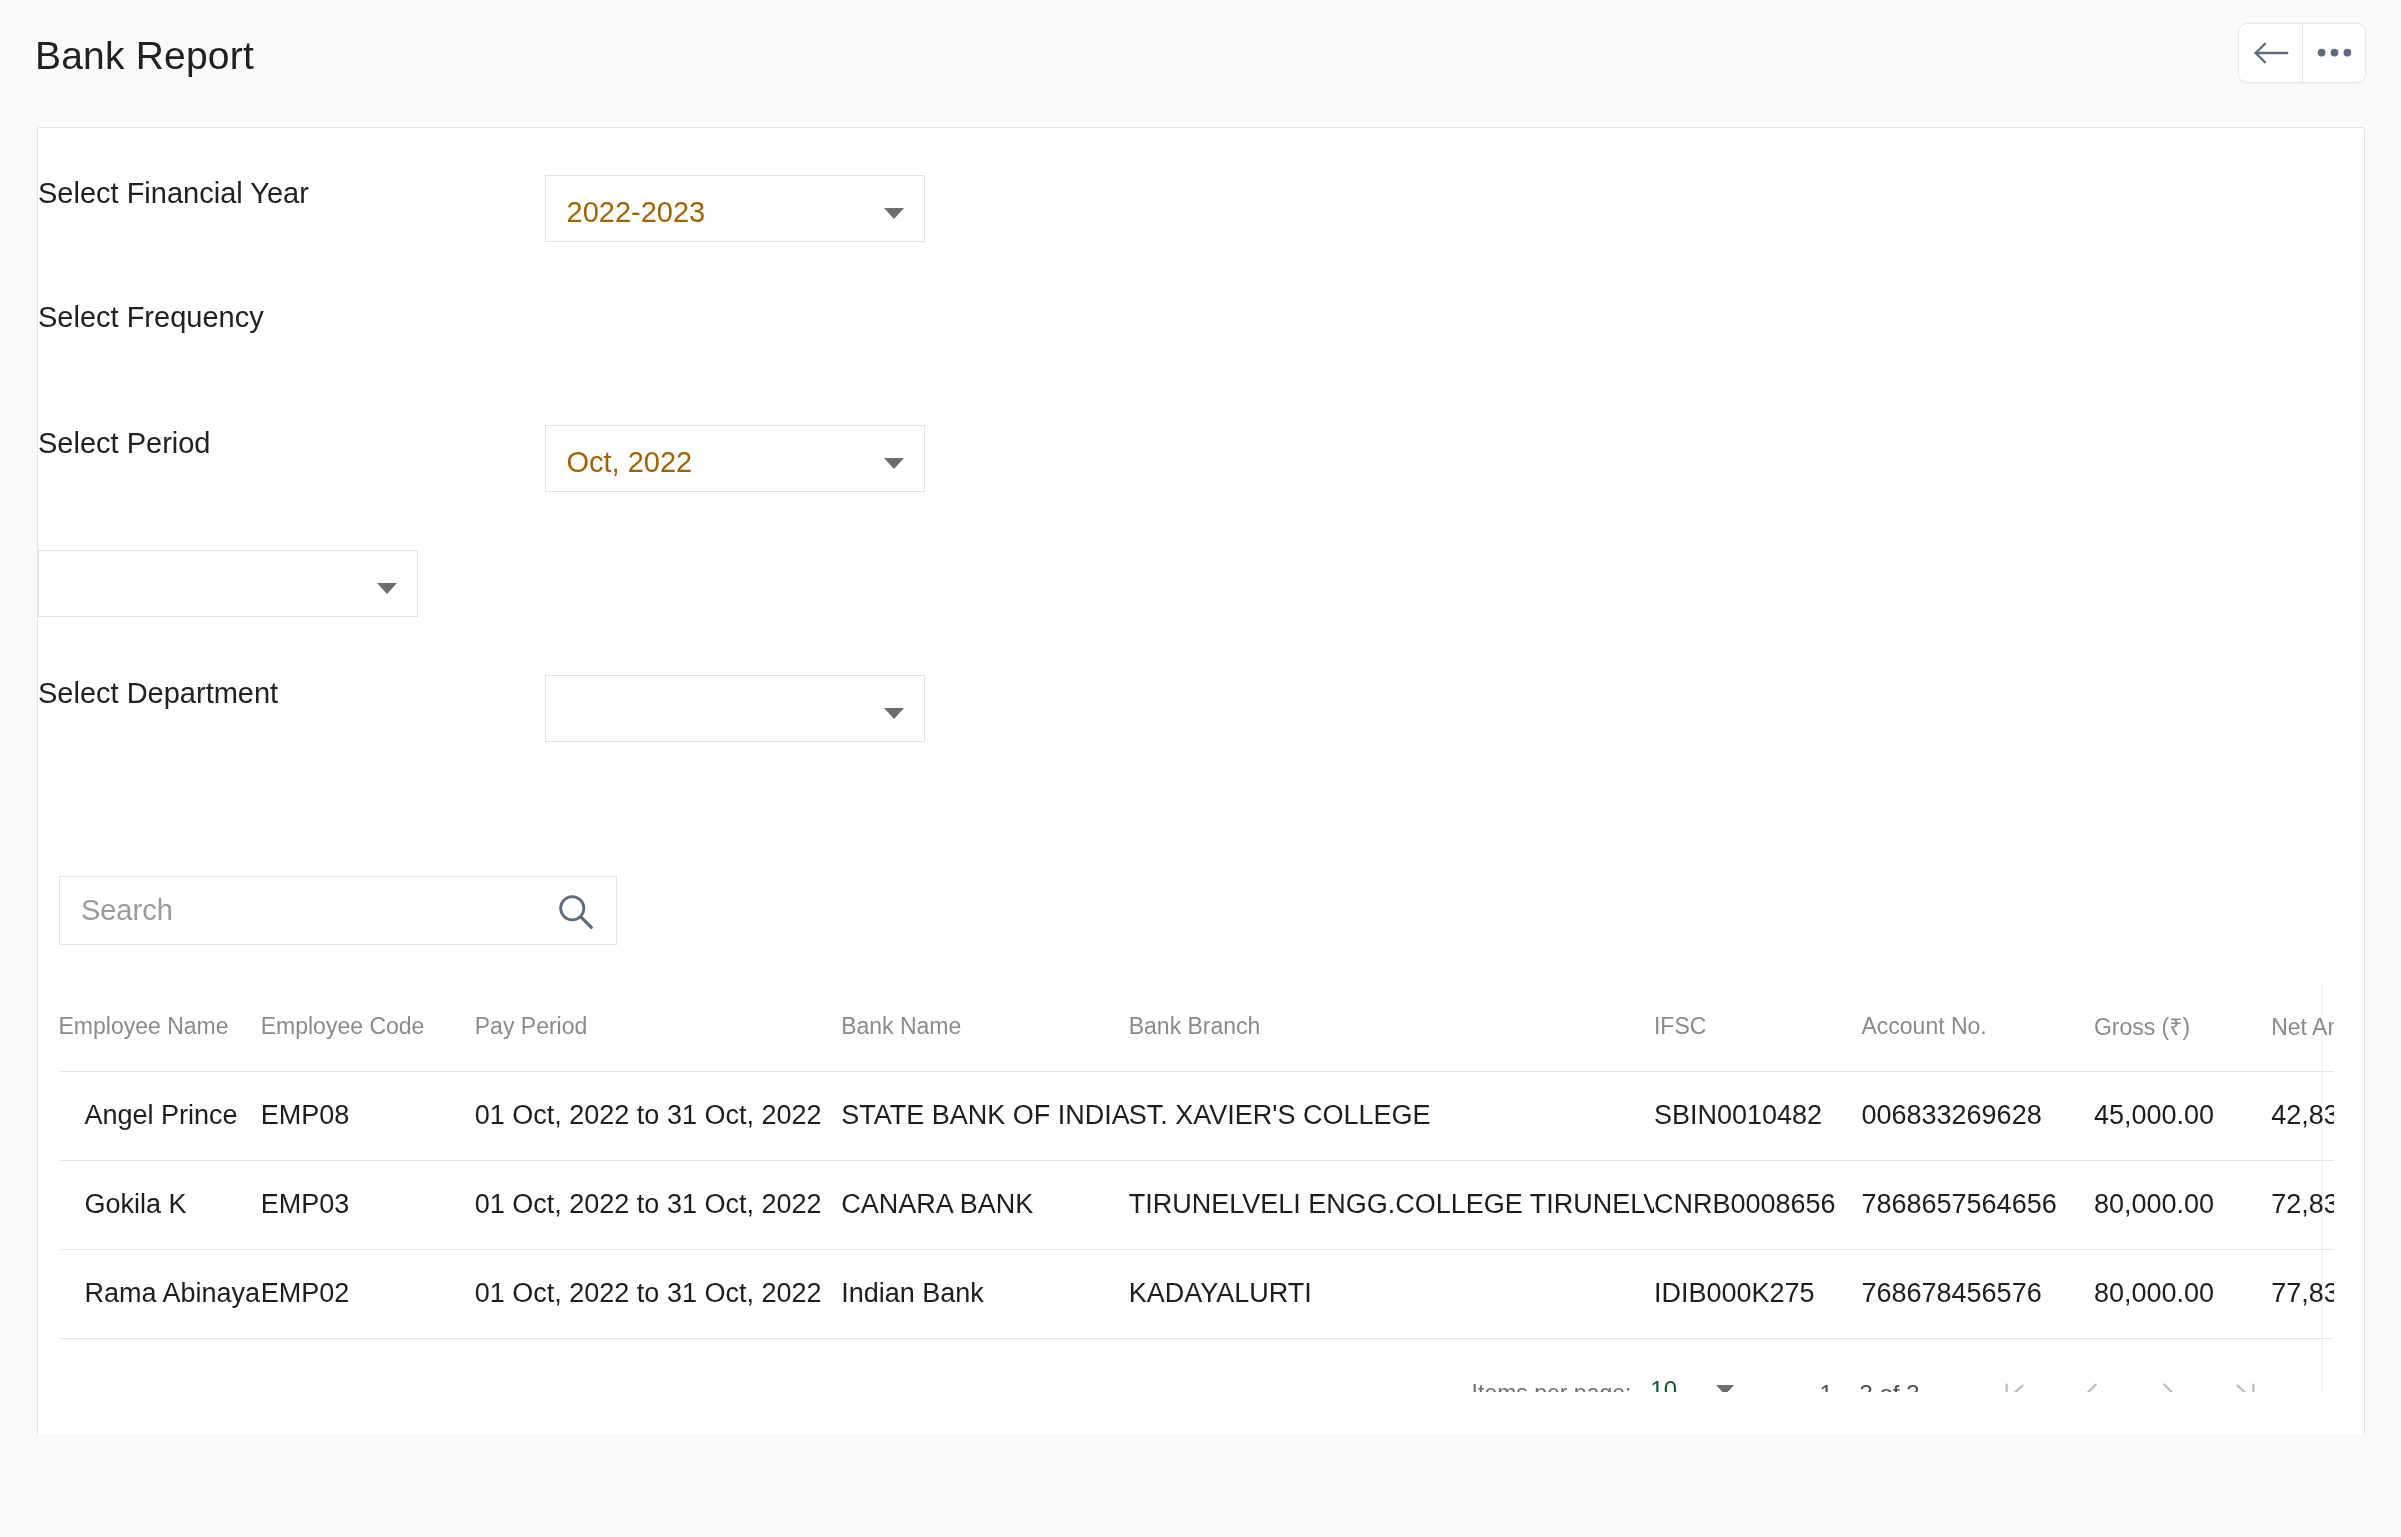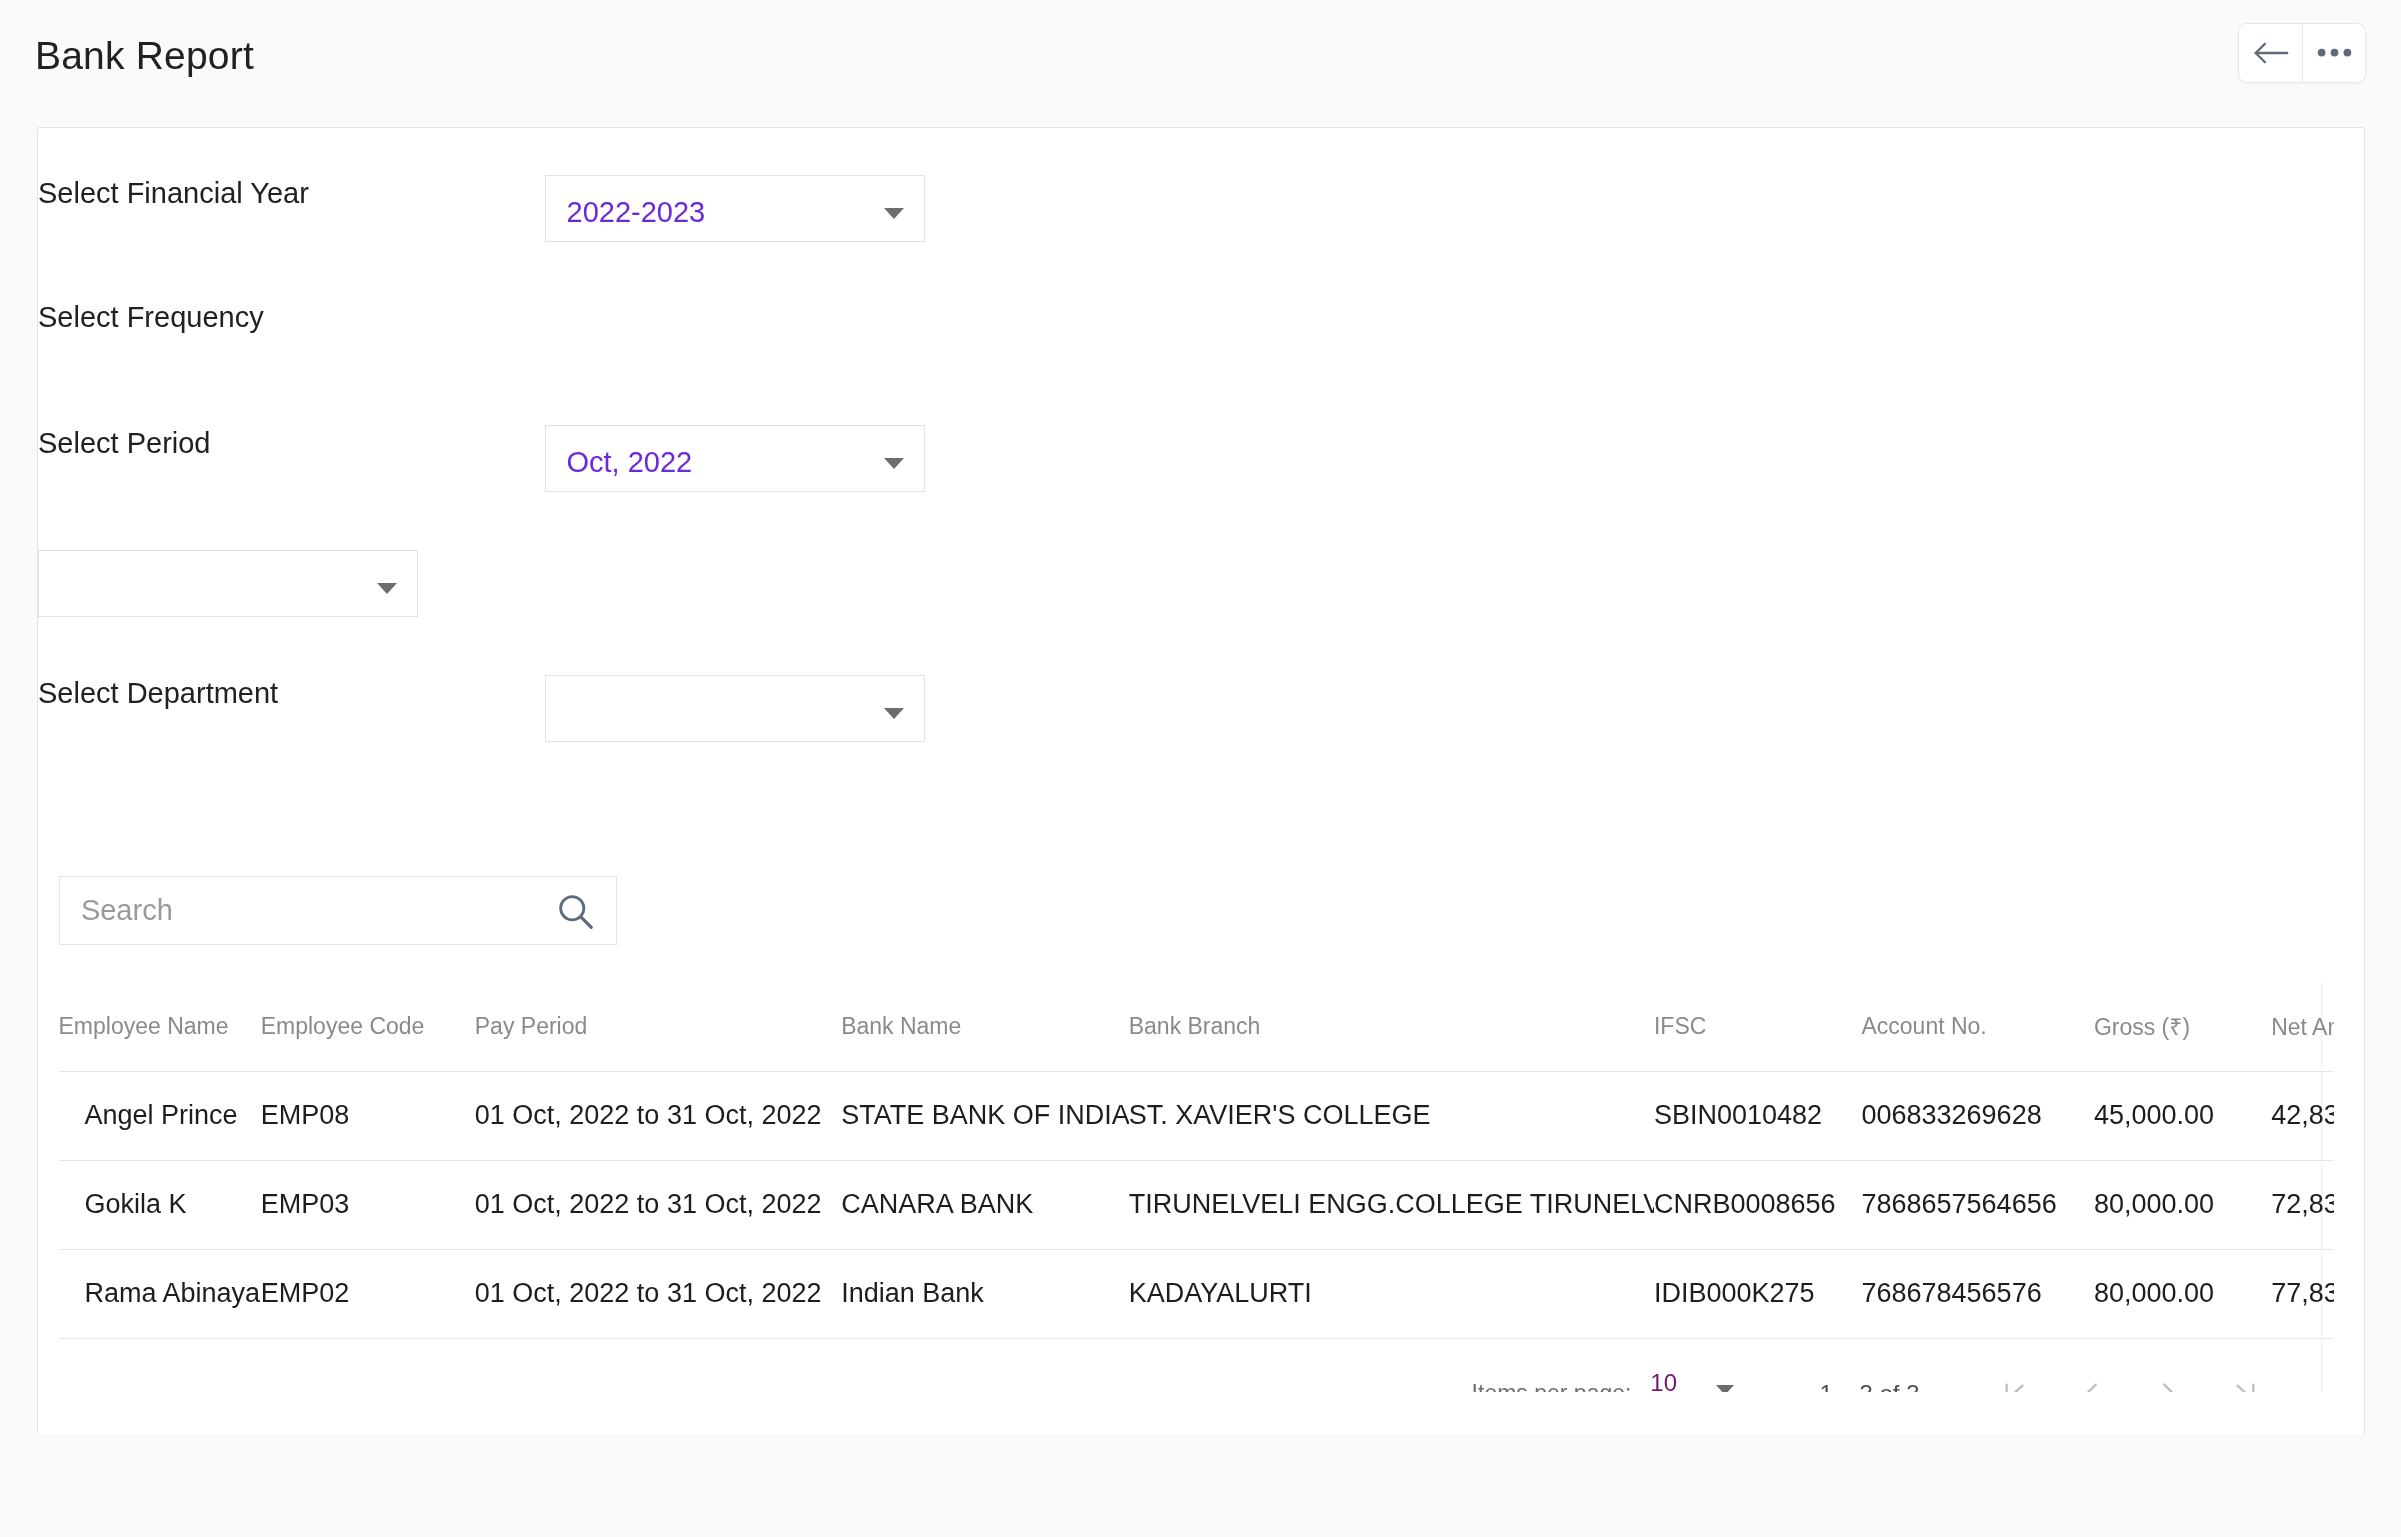--- a/index.html
+++ b/index.html
@@ -114,21 +114,21 @@
     background: #ffffff;
     cursor: pointer;
     flex: none;
   }
 
   .select-value {
     position: absolute;
     left: 20.5px;
     bottom: 11.2px;
     font-size: 29px;
-    color: #6d28d9;
+    color: #a16207;
     line-height: 35px;
     white-space: nowrap;
   }
 
   .select-arrow {
     position: absolute;
     right: 20.5px;
     bottom: 22.3px;
     width: 0; height: 0;
     border-left: 10.2px solid transparent;
@@ -251,23 +251,23 @@
   .pg-size {
     position: relative;
     margin-left: 17px;
     width: 101px;
     height: 54px;
     border-bottom: 0.9px solid #d2d2d2;
     cursor: pointer;
   }
   .pg-size-value {
     position: absolute;
-    left: 1.9px; top: 2px;
+    left: 1.9px; top: 9px;
     font-size: 24px;
-    color: #701a75;
+    color: #14532d;
   }
   .pg-size-arrow {
     position: absolute;
     right: 15px; top: 18.6px;
     width: 0; height: 0;
     border-left: 9.3px solid transparent;
     border-right: 9.3px solid transparent;
     border-top: 10.2px solid #6d6d6d;
   }
 

